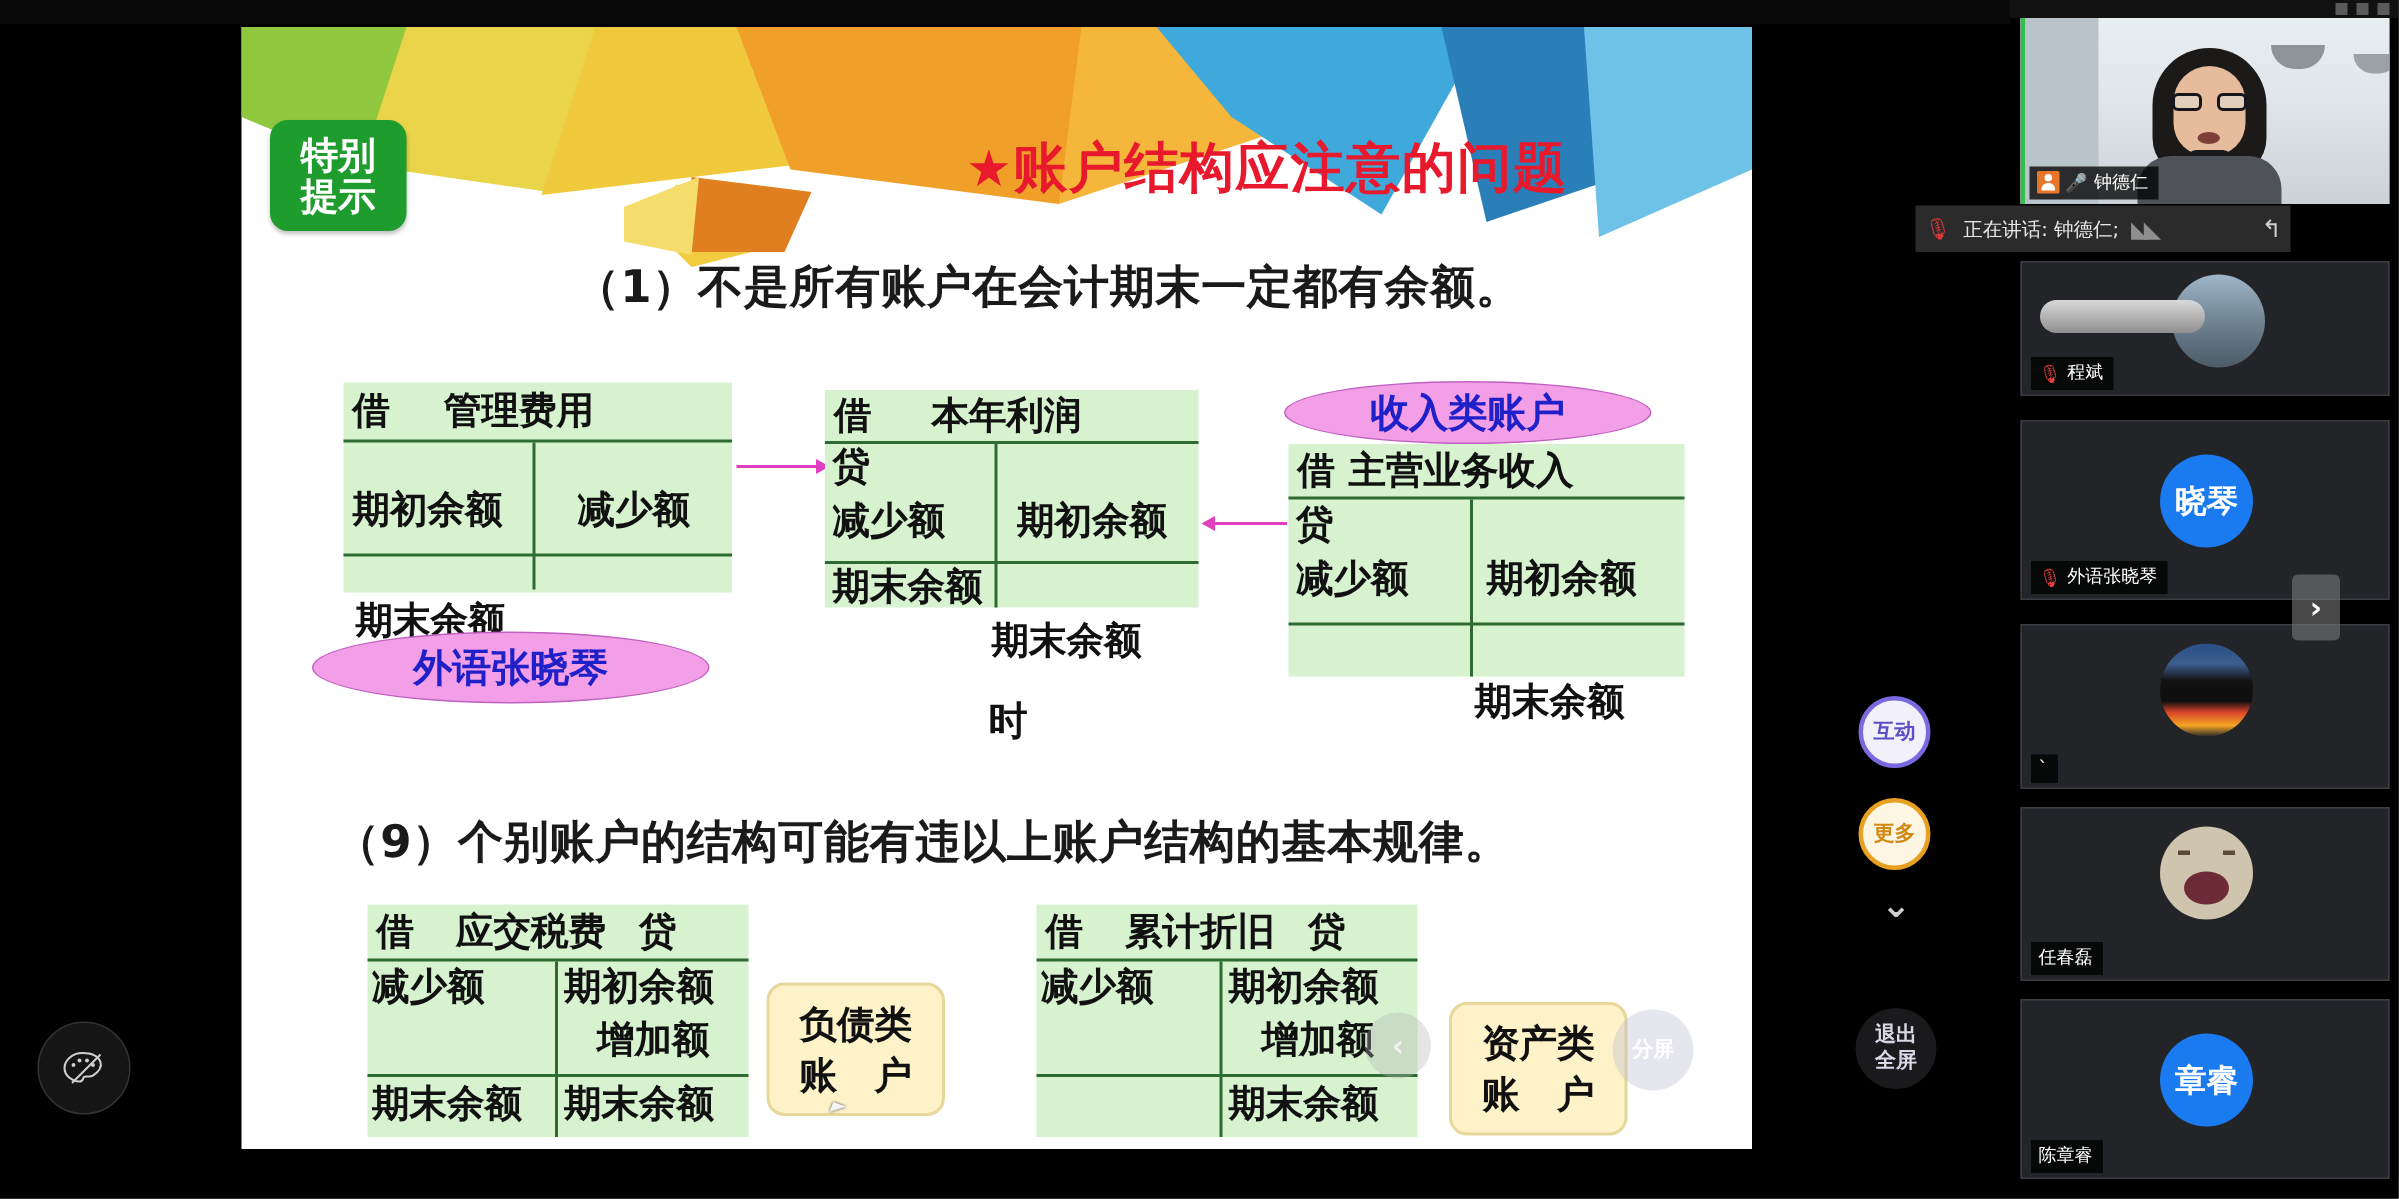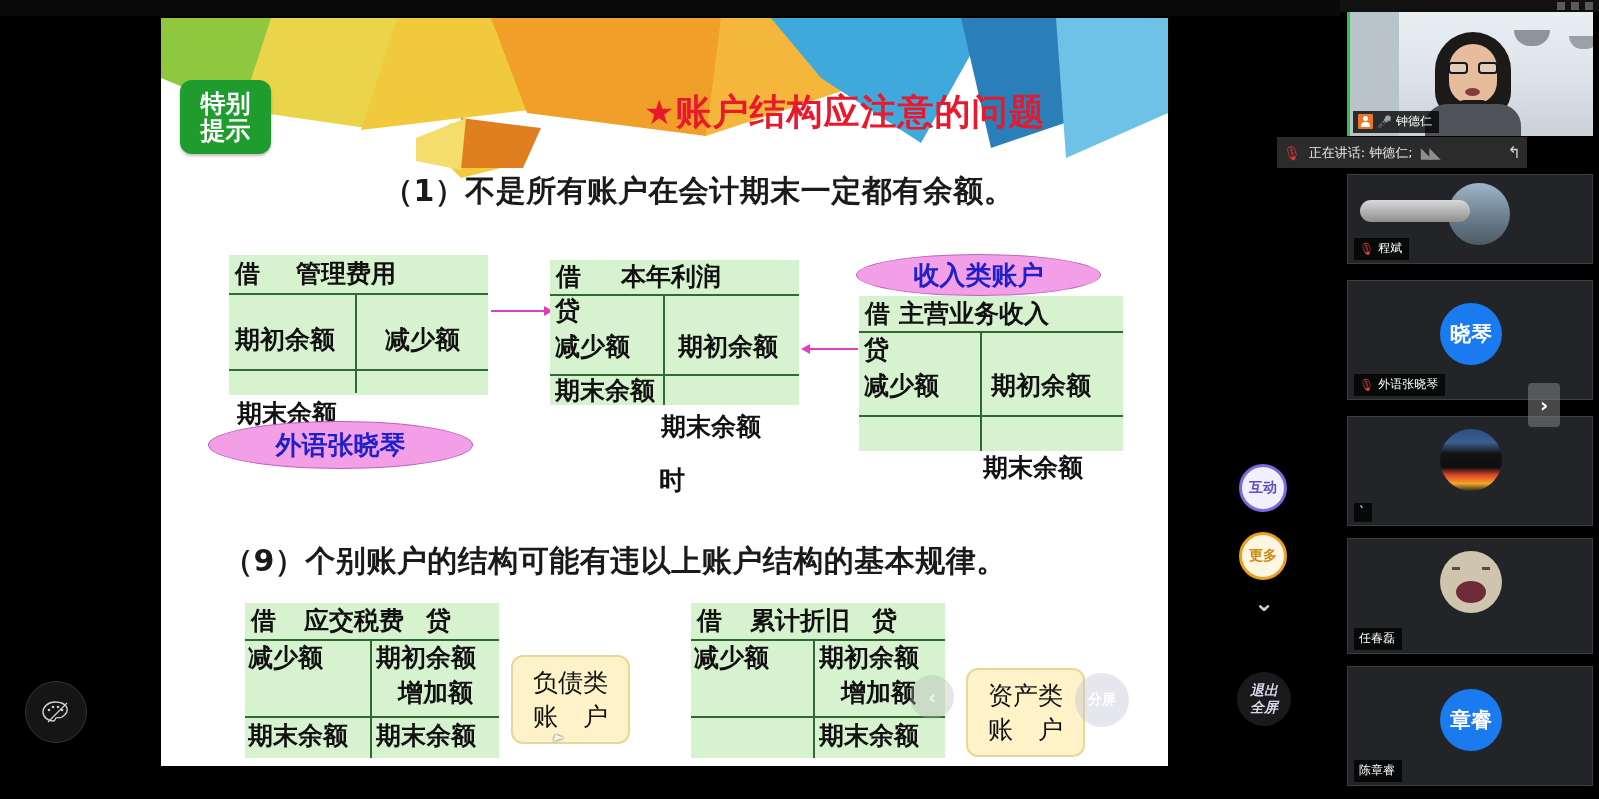--- a/index.html
+++ b/index.html
@@ -124,21 +124,21 @@
   }
   .pinkbox-tail {
     position:absolute; left:498px; top:445px;
     color:#111; font-size:26px; font-weight:bold;
     font-family:"DejaVu Sans", sans-serif;
   }
 
   .creambox {
     position:absolute; background:#fdf2c8; border:2px solid #e8d79a; border-radius:12px;
     display:flex; flex-direction:column; align-items:center; justify-content:center;
-    color:#111; font-size:25px; font-weight:normal; line-height:1.35;
+    color:#111; font-size:25px; font-weight:bold; line-height:1.35;
     font-family:"DejaVu Sans", sans-serif; white-space:nowrap;
   }
   .cream-1 { left:350px; top:637px; width:119px; height:89px; }
   .cream-2 { left:805px; top:650px; width:119px; height:89px; }
 
   
   .arrow-line { position:absolute; height:2px; background:#e040c0; }
   .arrow-head {
     position:absolute; width:0; height:0;
     border-top:5px solid transparent; border-bottom:5px solid transparent;
@@ -231,21 +231,21 @@
   .fb-more {
     left:1239px; top:532px; width:48px; height:48px;
     background:#fdf6e3; border:3px solid #e8a020; color:#d08a12; font-size:14px;
   }
   .fb-chevdown {
     left:1248px; top:590px; width:32px; height:26px; color:#cfcfcf; font-size:24px;
     background:transparent;
   }
   .fb-exit {
     left:1237px; top:672px; width:54px; height:54px;
-    background:rgba(200,200,220,.13); color:#d8d8e6; font-size:14px; line-height:1.25;font-style:italic;
+    background:rgba(200,200,220,.13); color:#d8d8e6; font-size:14px; line-height:1.25;
   }
   .fb-split {
     left:1075px; top:673px; width:54px; height:54px;
     background:rgba(190,190,210,.38); color:#ffffff; font-size:14px;
   }
   .fb-prev {
     left:910px; top:675px; width:44px; height:44px;
     background:rgba(180,180,180,.35); color:#f0f0f0; font-size:20px;
   }
   .fb-next {

